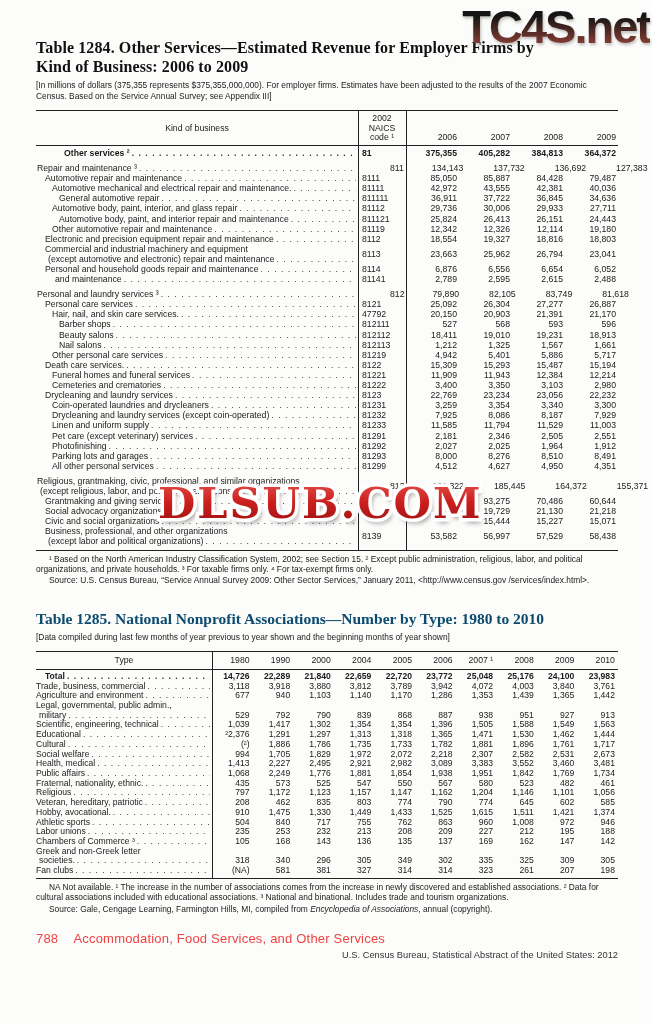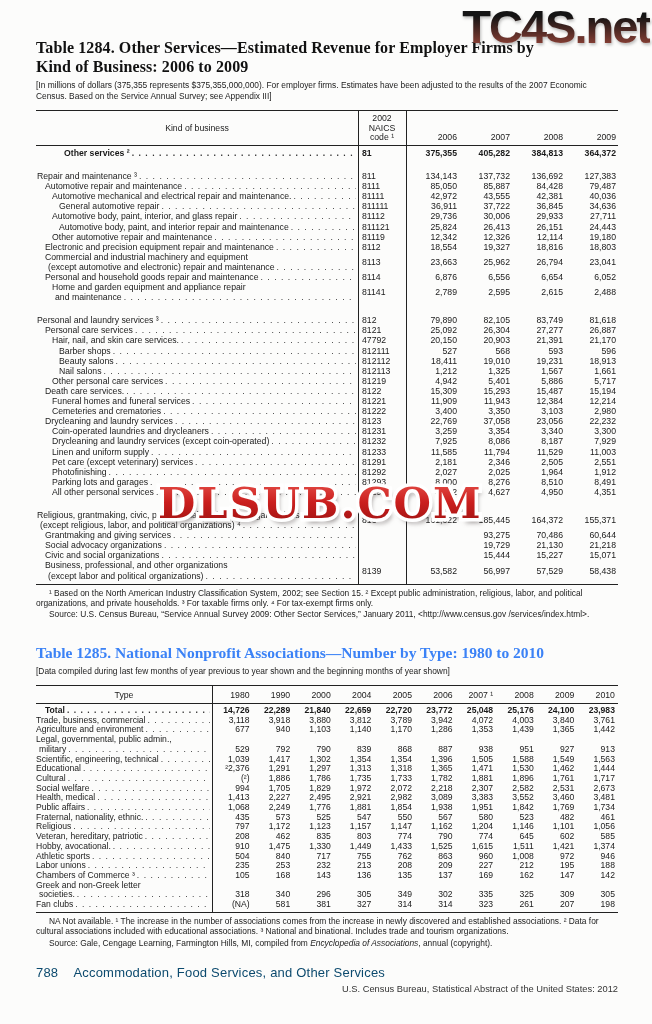--- a/index.html
+++ b/index.html
@@ -9,36 +9,36 @@
   }
   .content{position:absolute; left:36px; top:38px; width:582px;}
 
   
   .tbl-title{
     font-family:"Liberation Serif", serif; font-weight:700;
     font-size:16px; line-height:19px; letter-spacing:.1px; color:#111;
   }
   .tbl-title2{
     font-family:"Liberation Serif", serif; font-weight:700;
-    font-size:15.5px; line-height:18px; color:#3b82f6; margin-top:24px;
+    font-size:15.5px; line-height:18px; color:#0c4a6e; margin-top:24px;
   }
   .note{font-size:8.4px; line-height:10.8px; margin-top:4px; color:#222;}
 
   
   .t1284{margin-top:7px; border-top:1.5px solid #222; border-bottom:1.5px solid #222; position:relative;}
   .t1284 .vline{position:absolute; top:0; bottom:0; width:1px; background:#222;}
   .t1284 .v1{left:322px;} .t1284 .v2{left:370px;}
   .t1284 .t-head{display:flex; border-bottom:1px solid #222; height:34px; font-size:8.7px;}
   .h-kind{width:322px; display:flex; align-items:center; justify-content:center;}
   .h-naics{width:48px; text-align:center; line-height:9.6px; padding-top:3px;}
   .h-years{flex:1; display:flex; align-items:flex-end; padding-bottom:3px;}
   .h-year{width:53px; text-align:right; padding-right:2px; box-sizing:border-box;}
   .t1284-body{padding:2px 0 3px 0;}
   .t-row{display:flex; align-items:center; font-size:8.7px; line-height:10.1px;}
-  .t-row.gap{margin-top:13px;}
+  .t-row.gap{margin-top:5px;gap:28px;}
   .t-row.bold{font-weight:700;}
   .t-label{width:322px; box-sizing:border-box; padding-right:2px;}
   .ind0{padding-left:1px;} .ind1{padding-left:9px;} .ind2{padding-left:16px;}
   .ind3{padding-left:23px;} .indos{padding-left:28px;}
   .lbl-line.cont,.lbl-last.cont{padding-left:3px;}
   .lbl-last{display:flex;}
   .lbl-text{white-space:nowrap;}
   .dots{flex:1; overflow:hidden; white-space:nowrap; letter-spacing:1px; color:#333; padding-left:2px;}
   .t-naics{width:48px; box-sizing:border-box; padding-left:4px;}
   .t-val{width:53px; text-align:right; padding-right:2px; box-sizing:border-box;}
@@ -54,21 +54,21 @@
   .r1285.bold{font-weight:700;}
   .lab1285{width:176px; box-sizing:border-box; padding-right:2px;}
   .lab1285 .ind-total{padding-left:9px;}
 
   
   .fnote{font-size:8.4px; line-height:10.4px; margin:3px 0 0 0; text-indent:13px; color:#1a1a1a;}
   .fnote.flush{margin-top:1px;}
   .src-italic{font-style:italic;}
 
   
-  .footer-line{margin-top:17px; font-size:13px; color:#0c4a6e; letter-spacing:.2px;}
+  .footer-line{margin-top:17px; font-size:13px; color:#ef4444; letter-spacing:.2px;}
   .footer-line .pageno{margin-right:12px;}
   .credit{text-align:right; font-size:9.3px; color:#333; margin-top:4px;}
 
   
   .wm-grad{
     position:absolute; top:0; right:2px; white-space:nowrap; z-index:5;
     font-family:"Liberation Sans", sans-serif; font-weight:900;
     font-size:47px; line-height:54px; letter-spacing:-2px;
     background:linear-gradient(180deg,#141414 30%, #8d4136 85%);
     -webkit-background-clip:text; background-clip:text; color:transparent;
@@ -261,21 +261,20 @@
               </div>
             </div>
             <div class="t-naics">8114</div>
             <div class="t-val">6,876</div>
             <div class="t-val">6,556</div>
             <div class="t-val">6,654</div>
             <div class="t-val">6,052</div>
           </div>
           <div class="t-row">
             <div class="t-label ind2">
-              <div class="lbl-line">Home and garden equipment and appliance repair</div>
               <div class="lbl-last cont">
                 <span class="lbl-text">and maintenance</span>
                 <span class="dots">. . . . . . . . . . . . . . . . . . . . . . . . . . . . . . . . . . . . . . . . . . . . . . . . . . . . . . . . . . . . . . . . . . . . . . . . . . . . . . . . . . . . . . . . . . . . . . . </span>
               </div>
             </div>
             <div class="t-naics">81141</div>
             <div class="t-val">2,789</div>
             <div class="t-val">2,595</div>
             <div class="t-val">2,615</div>
             <div class="t-val">2,488</div>
@@ -412,21 +411,21 @@
           </div>
           <div class="t-row">
             <div class="t-label ind1">
               <div class="lbl-last">
                 <span class="lbl-text">Drycleaning and laundry services</span>
                 <span class="dots">. . . . . . . . . . . . . . . . . . . . . . . . . . . . . . . . . . . . . . . . . . . . . . . . . . . . . . . . . . . . . . . . . . . . . . . . . . . . . . . . . . . . . . . . . . . . . . . </span>
               </div>
             </div>
             <div class="t-naics">8123</div>
             <div class="t-val">22,769</div>
-            <div class="t-val">37,058</div>
+            <div class="t-val">23,234</div>
             <div class="t-val">23,056</div>
             <div class="t-val">22,232</div>
           </div>
           <div class="t-row">
             <div class="t-label ind2">
               <div class="lbl-last">
                 <span class="lbl-text">Coin-operated laundries and drycleaners</span>
                 <span class="dots">. . . . . . . . . . . . . . . . . . . . . . . . . . . . . . . . . . . . . . . . . . . . . . . . . . . . . . . . . . . . . . . . . . . . . . . . . . . . . . . . . . . . . . . . . . . . . . . </span>
               </div>
             </div>

